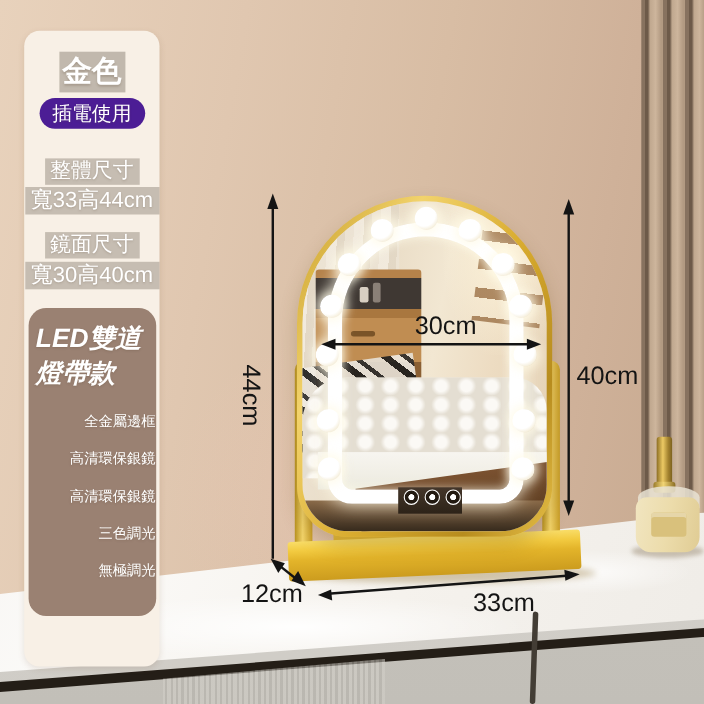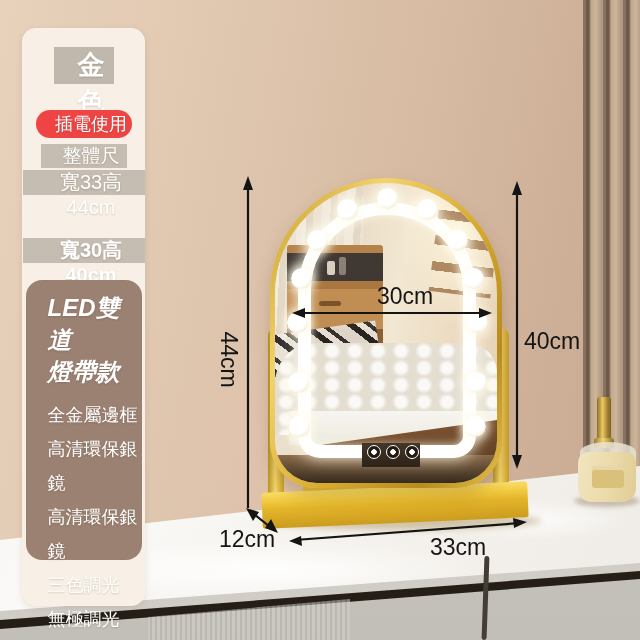--- a/index.html
+++ b/index.html
@@ -107,39 +107,39 @@
   .bulb{width:21px;height:21px;border-radius:50%;
         background:radial-gradient(circle at 40% 35%,#ffffff 55%,#f4ecd6 78%,#e6d8b8);
         box-shadow:0 0 10px 3px rgba(255,250,230,.85);}
   .ctrl{width:14px;height:14px;border-radius:50%;border:1.5px solid #fff;top:262px;
         background:radial-gradient(circle,#ffffff 0 2.5px,rgba(30,22,14,.85) 3px);}
 
   
   .panel{left:22px;top:28px;width:123px;height:578px;border-radius:14px;
         background:#f8f0e6;box-shadow:0 2px 6px rgba(120,90,60,.15);}
   .panel *{left:0;right:0;margin:0 auto;text-align:center;color:#fff;
-        text-shadow:0 1px 2px rgba(90,70,50,.25);padding-left:15px;}
+        text-shadow:0 1px 2px rgba(90,70,50,.25);}
   .tag-gold{top:19px;width:60px;height:37px;line-height:37px;font-size:27px;font-weight:bold;
         background:rgba(148,138,126,.55);}
   .tag-pill{top:61px;width:96px;height:28px;line-height:28px;font-size:18px;
-        border-radius:14px;background:#ef4444;margin-top:21px;}
+        border-radius:14px;background:#4c1d95;}
   .tag-t1{top:116px;width:86px;height:24px;line-height:24px;font-size:19px;
         background:rgba(148,138,126,.5);}
   .tag-v1{top:142px;width:122px;height:25px;line-height:25px;font-size:20px;
         background:rgba(148,138,126,.5);}
   .tag-t2{top:183px;width:86px;height:24px;line-height:24px;font-size:19px;
         background:rgba(148,138,126,.5);}
   .tag-v2{top:210px;width:122px;height:25px;line-height:25px;font-size:20px;
-        background:rgba(148,138,126,.5);font-weight:bold;}
+        background:rgba(148,138,126,.5);}
   .feature-box{top:252px;width:116px;height:280px;border-radius:16px;background:#9a8172;
         text-align:left;padding:12px 0 0 7px;}
   .feature-box .t{position:static;display:block;font-size:24px;font-weight:bold;
         line-height:32px;text-align:left;margin:0;font-style:italic;}
-  .feature-box .f{position:static;display:block;font-size:18px;line-height:34px;
-        text-align:left;margin:0;}
+  .feature-box .f{position:static;display:block;font-size:13px;line-height:34px;
+        text-align:right;margin:0;}
 
   
   .anno{left:0;top:0;width:640px;height:640px;pointer-events:none;}
   .dim{color:#141414;font-size:23px;font-weight:500;text-shadow:none;}
   .dim-44{left:200px;top:346px;transform:rotate(90deg);}
   .dim-40{left:524px;top:328px;}
   .dim-30{left:377px;top:283px;}
   .dim-33{left:388px;top:534px;margin-left:42px;}
   .dim-12{left:219px;top:526px;}
 </style>
@@ -214,20 +214,21 @@
       <div class="ctrl" style="left:111px;"></div>
       <div class="ctrl" style="left:130px;"></div>
     </div>
   </div>
 
   <div class="panel">
     <div class="tag-gold">金色</div>
     <div class="tag-pill">插電使用</div>
     <div class="tag-t1">整體尺寸</div>
     <div class="tag-v1">寬33高44cm</div>
+    <div class="tag-t2">鏡面尺寸</div>
     <div class="tag-v2">寬30高40cm</div>
     <div class="feature-box">
       <span class="t">LED雙道</span>
       <span class="t">燈帶款</span>
       <span class="f" style="margin-top:10px;">全金屬邊框</span>
       <span class="f">高清環保銀鏡</span>
       <span class="f">高清環保銀鏡</span>
       <span class="f">三色調光</span>
       <span class="f">無極調光</span>
     </div>

